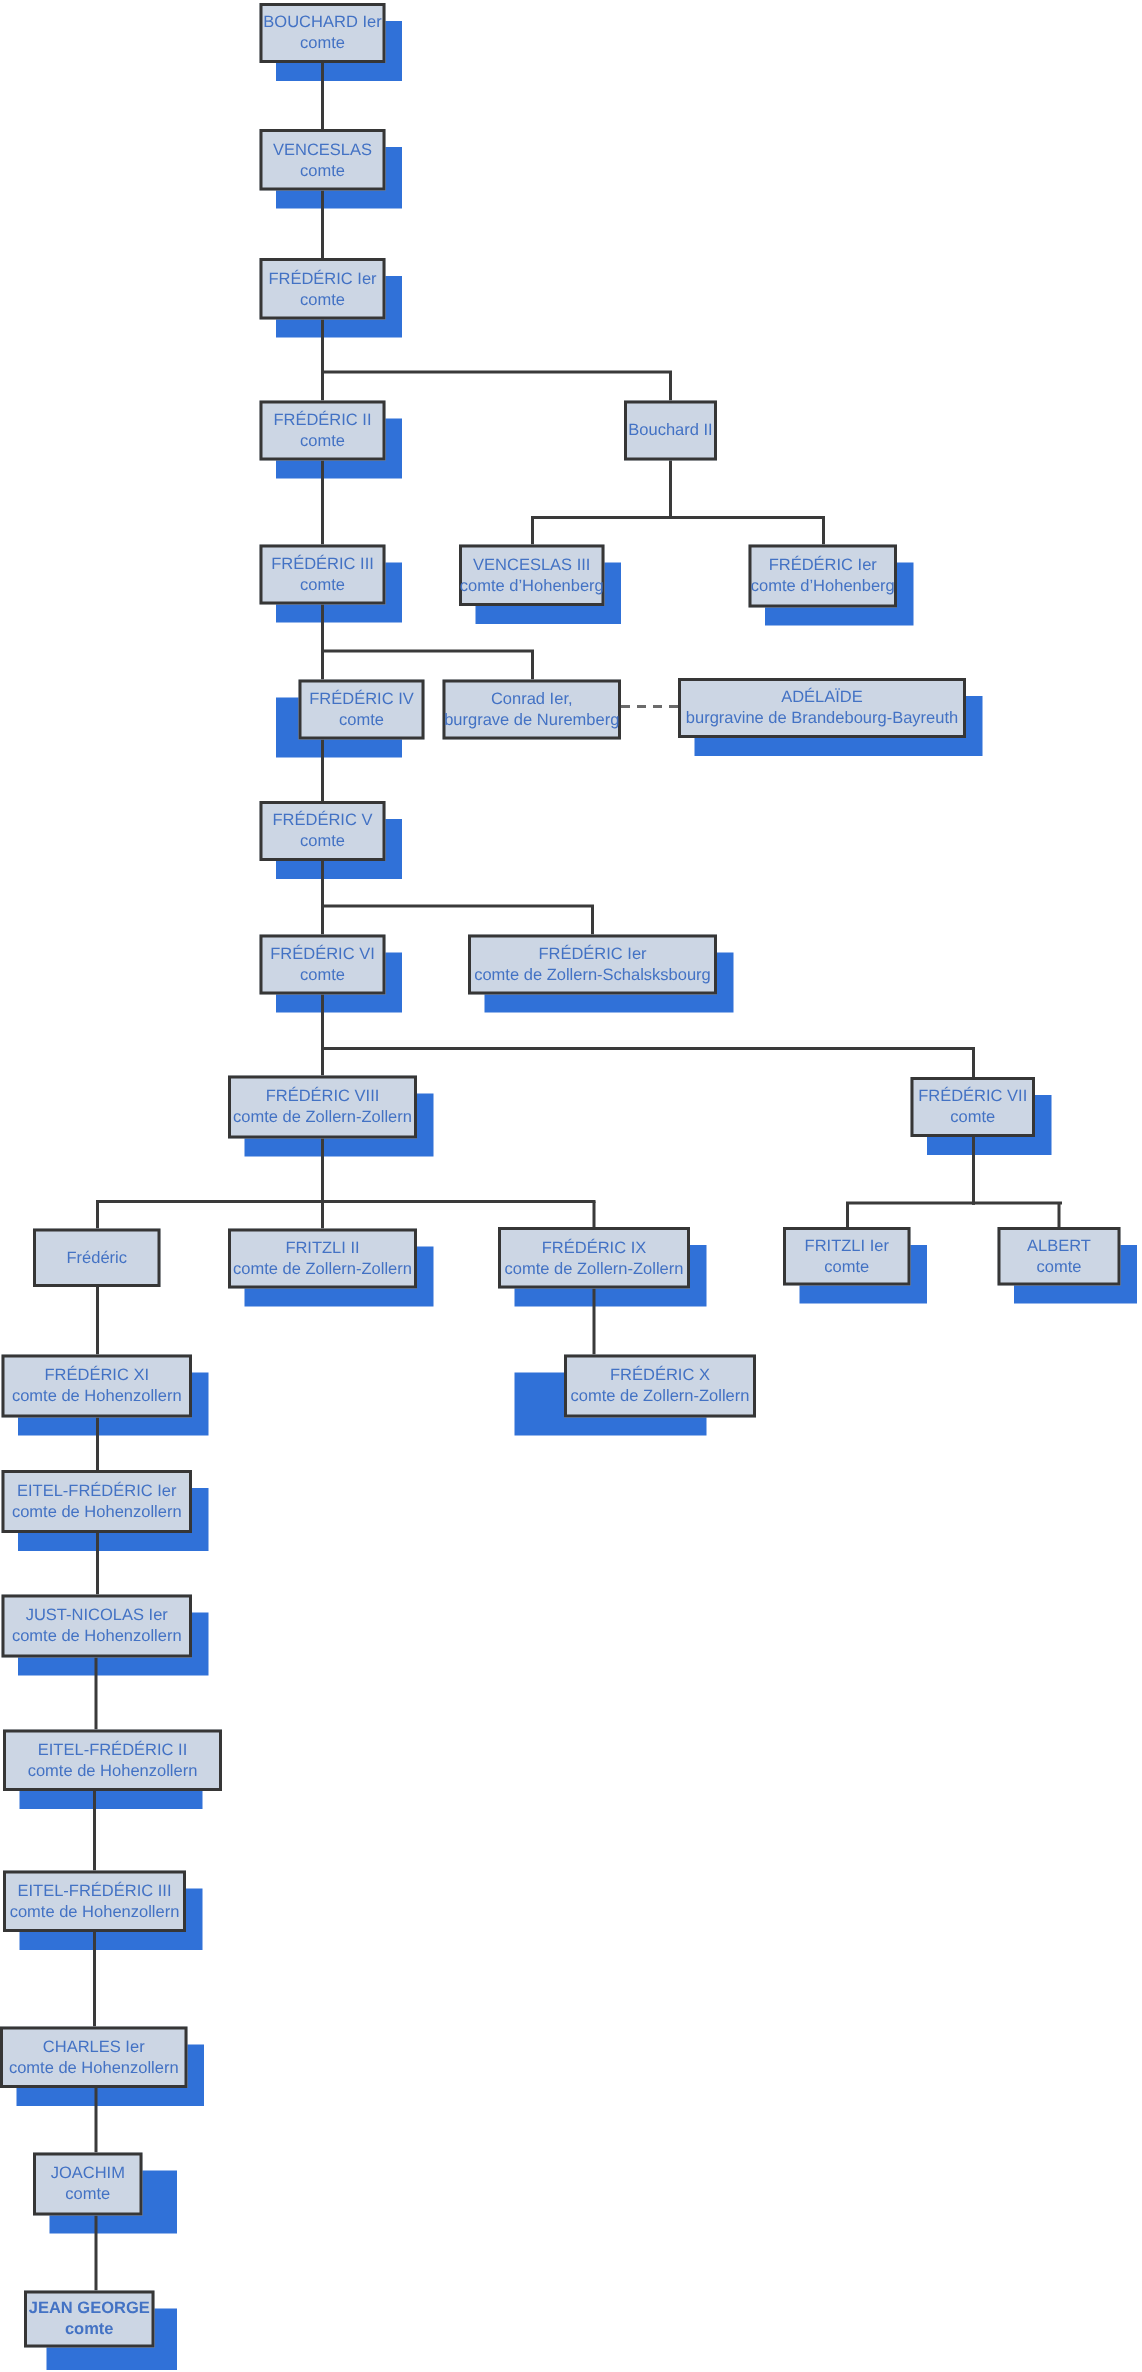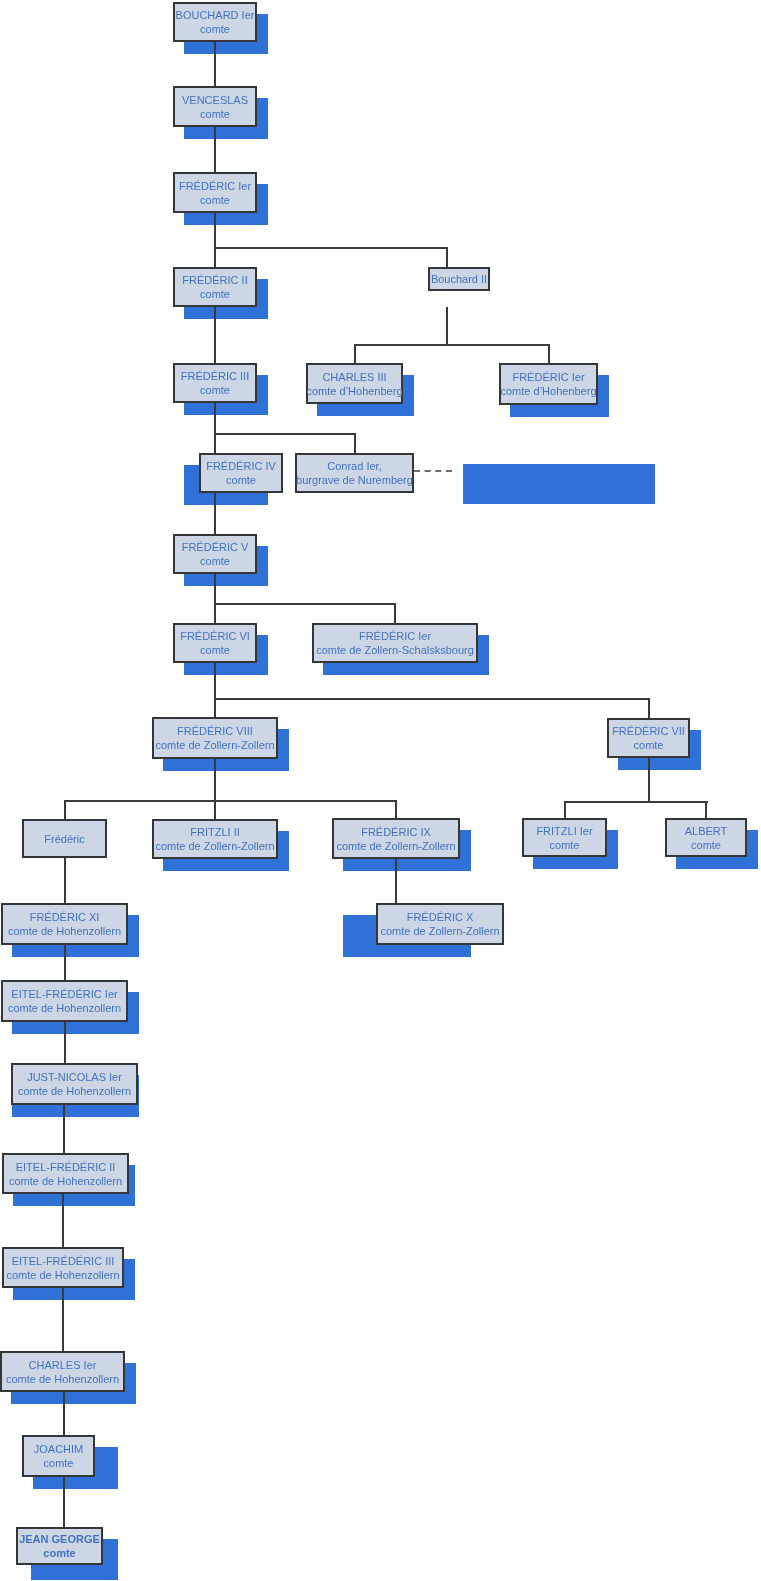--- a/index.html
+++ b/index.html
@@ -134,43 +134,47 @@
       <span>comte</span>
     </div>
     <div class="node" style="left: 173px; top: 172px; width: 84px; height: 41px;">
       <span>FRÉDÉRIC Ier</span>
       <span>comte</span>
     </div>
     <div class="node" style="left: 173px; top: 267px; width: 84px; height: 40px;">
       <span>FRÉDÉRIC II</span>
       <span>comte</span>
     </div>
-    <div class="node" style="left: 428px; top: 267px; width: 62px; height: 24px;">
+    <div class="node" style="left: 416px; top: 267px; width: 62px; height: 40px;">
       <span>Bouchard II</span>
     </div>
     <div class="node" style="left: 173px; top: 363px; width: 84px; height: 40px;">
       <span>FRÉDÉRIC III</span>
       <span>comte</span>
     </div>
     <div class="node" style="left: 306px; top: 363px; width: 97px; height: 41px;">
-      <span>CHARLES III</span>
+      <span>VENCESLAS III</span>
       <span>comte d’Hohenberg</span>
     </div>
     <div class="node" style="left: 499px; top: 363px; width: 99px; height: 42px;">
       <span>FRÉDÉRIC Ier</span>
       <span>comte d’Hohenberg</span>
     </div>
     <div class="node" style="left: 173px; top: 453px; width: 84px; height: 40px; margin-left: 26px;">
       <span>FRÉDÉRIC IV</span>
       <span>comte</span>
     </div>
     <div class="node" style="left: 295px; top: 453px; width: 119px; height: 40px;">
       <span>Conrad Ier,</span>
       <span>burgrave de Nuremberg</span>
     </div>
+    <div class="node" style="left: 452px; top: 452px; width: 192px; height: 40px;">
+      <span>ADÉLAÏDE</span>
+      <span>burgravine de Brandebourg-Bayreuth</span>
+    </div>
     <div class="node" style="left: 173px; top: 534px; width: 84px; height: 40px;">
       <span>FRÉDÉRIC V</span>
       <span>comte</span>
     </div>
     <div class="node" style="left: 173px; top: 623px; width: 84px; height: 40px;">
       <span>FRÉDÉRIC VI</span>
       <span>comte</span>
     </div>
     <div class="node" style="left: 312px; top: 623px; width: 166px; height: 40px;">
       <span>FRÉDÉRIC Ier</span>
@@ -208,25 +212,25 @@
       <span>comte de Hohenzollern</span>
     </div>
     <div class="node" style="left: 332px; top: 903px; width: 128px; height: 42px; margin-left: 44px;">
       <span>FRÉDÉRIC X</span>
       <span>comte de Zollern-Zollern</span>
     </div>
     <div class="node" style="left: 1px; top: 980px; width: 127px; height: 42px;">
       <span>EITEL-FRÉDÉRIC Ier</span>
       <span>comte de Hohenzollern</span>
     </div>
-    <div class="node" style="left: 11px; top: 1063px; width: 127px; height: 42px;">
+    <div class="node" style="left: 1px; top: 1063px; width: 127px; height: 42px;">
       <span>JUST-NICOLAS Ier</span>
       <span>comte de Hohenzollern</span>
     </div>
-    <div class="node" style="left: 2px; top: 1153px; width: 127px; height: 41px;">
+    <div class="node" style="left: 2px; top: 1153px; width: 146px; height: 41px;">
       <span>EITEL-FRÉDÉRIC II</span>
       <span>comte de Hohenzollern</span>
     </div>
     <div class="node" style="left: 2px; top: 1247px; width: 122px; height: 41px;">
       <span>EITEL-FRÉDÉRIC III</span>
       <span>comte de Hohenzollern</span>
     </div>
     <div class="node" style="left: 0px; top: 1351px; width: 125px; height: 41px;">
       <span>CHARLES Ier</span>
       <span>comte de Hohenzollern</span>

